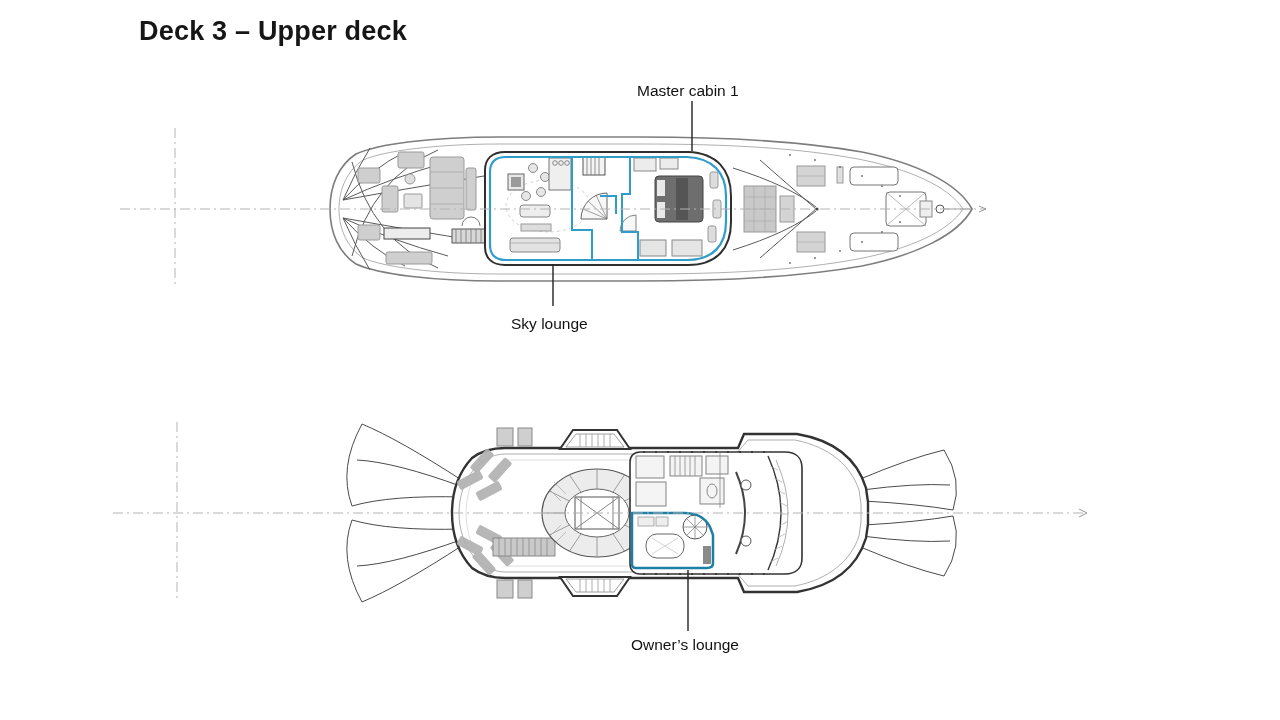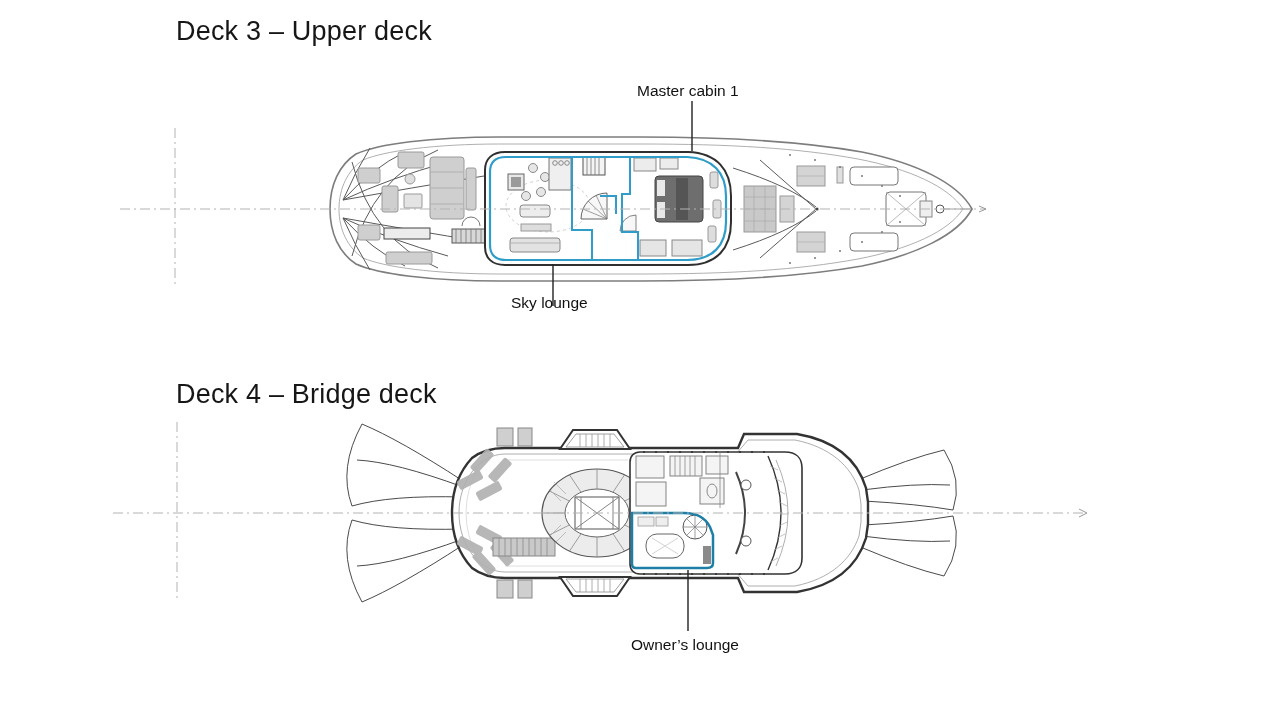--- a/index.html
+++ b/index.html
@@ -3,21 +3,21 @@
 <meta charset="utf-8">
 <style>
   html,body{margin:0;padding:0;background:#ffffff;}
   .canvas{
     position:relative;width:1280px;height:720px;background:#ffffff;
     font-family:"Liberation Sans",sans-serif;overflow:hidden;
   }
   .plans-svg{position:absolute;left:0;top:0;}
   .deck-title{
     position:absolute;font-size:27px;color:#161616;letter-spacing:0.2px;
-    font-weight:400;white-space:nowrap;margin-left:37px;
+    font-weight:700;white-space:nowrap;
   }
   .plan-label{
     position:absolute;font-size:15.5px;color:#111111;white-space:nowrap;
   }
 </style>
 </head>
 <body>
 
 <div class="canvas">
 
@@ -384,19 +384,18 @@
     </g>
 
     <g stroke="#222222" stroke-width="1.4">
       <line x1="692" y1="101" x2="692" y2="151"></line>
       <line x1="553" y1="264" x2="553" y2="306"></line>
       <line x1="688" y1="570" x2="688" y2="631"></line>
     </g>
   </svg>
 
   <div class="deck-title" style="left:139px;top:16px;">Deck 3 – Upper deck</div>
-  <div class="deck-title" style="left:139px;top:379px;">Deck 4 – Bridge deck</div>
 
   <div class="plan-label" style="left:637px;top:82px;">Master cabin 1</div>
-  <div class="plan-label" style="left:511px;top:294px;">Sky lounge</div>
+  <div class="plan-label" style="left:511px;top:315px;">Sky lounge</div>
   <div class="plan-label" style="left:631px;top:636px;">Owner’s lounge</div>
 
 </div>
 
 </body></html>

